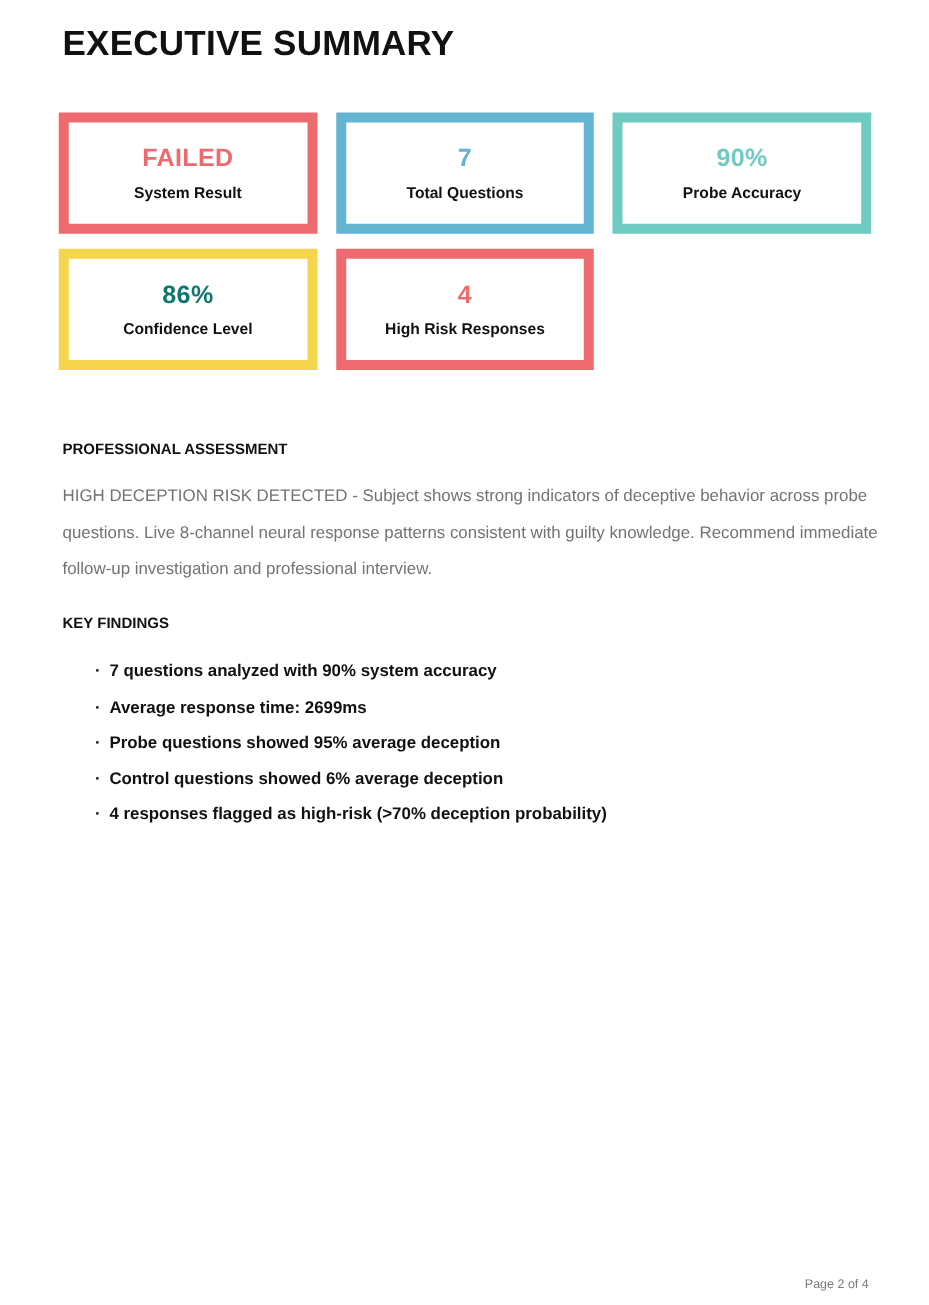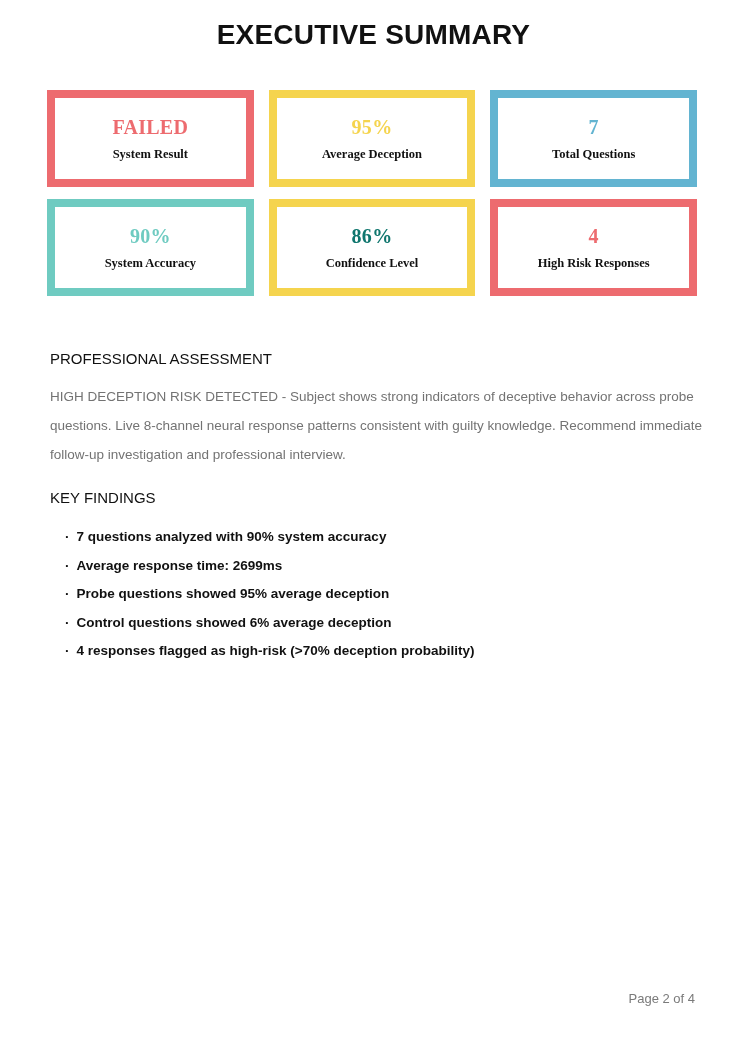--- a/index.html
+++ b/index.html
@@ -17,28 +17,26 @@
     inset: 0;
     padding: 18px 46px 0 47px;
   }
   .page-title {
     margin-left: 3px;
     font-size: 28px;
     font-weight: bold;
     letter-spacing: 0.2px;
     color: #111111;
     line-height: 34px;
-    text-align: center;
   }
   .cards {
     margin-top: 38px;
     display: grid;
     grid-template-columns: repeat(3, 1fr);
     gap: 12px 15px;
-    font-family: Liberation Serif, serif;
   }
   .stat-card {
     height: 97px;
     background: #ffffff;
     border: 8px solid #cccccc; 
     display: flex;
     flex-direction: column;
     align-items: center;
     justify-content: center;
     gap: 9px;
@@ -50,84 +48,80 @@
     line-height: 22px;
   }
   .card-label {
     font-size: 12.5px;
     font-weight: bold;
     color: #111111;
     line-height: 14px;
   }
   .section-heading {
     margin-left: 3px;
-    font-size: 15px;
-    font-weight: normal;
+    font-size: 12px;
+    font-weight: bold;
     color: #111111;
     line-height: 22px;
   }
   .section-heading.assessment { margin-top: 52px; }
   .section-heading.findings  { margin-top: 18px; }
   .assessment-text {
     margin-top: 12px;
     margin-left: 3px;
     width: 655px;
     font-size: 13.5px;
     line-height: 29px;
     color: #737373;
   }
   .findings-list {
     list-style: none;
     margin-top: 14px;
-    margin-left: 18px;
+    margin-left: 29px;
   }
   .finding-item {
     font-size: 13.5px;
     font-weight: bold;
     color: #111111;
     line-height: 28.5px;
     white-space: nowrap;
   }
   .bullet {
     font-weight: bold;
     margin-right: 7px;
   }
   .page-footer {
     position: absolute;
-    top: 992px;
+    top: 1021px;
     right: 48px;
-    font-size: 13px;
+    font-size: 10px;
     color: #7a7a7a;
     line-height: 14px;
     text-align: right;
   }
 </style>
 </head>
 <body>
 
 <div class="page">
 
   <h1 class="page-title">EXECUTIVE SUMMARY</h1>
 
   <div class="cards">
     <div class="stat-card" style="border-color: rgb(237, 107, 111);">
       <div class="card-value" style="color: rgb(237, 107, 111);">FAILED</div>
       <div class="card-label">System Result</div>
     </div>
-    <div class="stat-card" style="border-color: rgb(245, 212, 78);">
-      <div class="card-value" style="color: rgb(245, 212, 78);">95%</div>
-      <div class="card-label">Average Deception</div>
-    </div>
     <div class="stat-card" style="border-color: rgb(99, 180, 209);">
       <div class="card-value" style="color: rgb(99, 180, 209);">7</div>
       <div class="card-label">Total Questions</div>
     </div>
     <div class="stat-card" style="border-color: rgb(111, 203, 193);">
       <div class="card-value" style="color: rgb(111, 203, 193);">90%</div>
-      <div class="card-label">System Accuracy</div>
+      <div class="card-label">Probe Accuracy</div>
     </div>
     <div class="stat-card" style="border-color: rgb(245, 212, 78);">
       <div class="card-value" style="color: #0f766e;">86%</div>
       <div class="card-label">Confidence Level</div>
     </div>
     <div class="stat-card" style="border-color: rgb(237, 107, 111);">
       <div class="card-value" style="color: rgb(237, 107, 111);">4</div>
       <div class="card-label">High Risk Responses</div>
     </div>
   </div>

